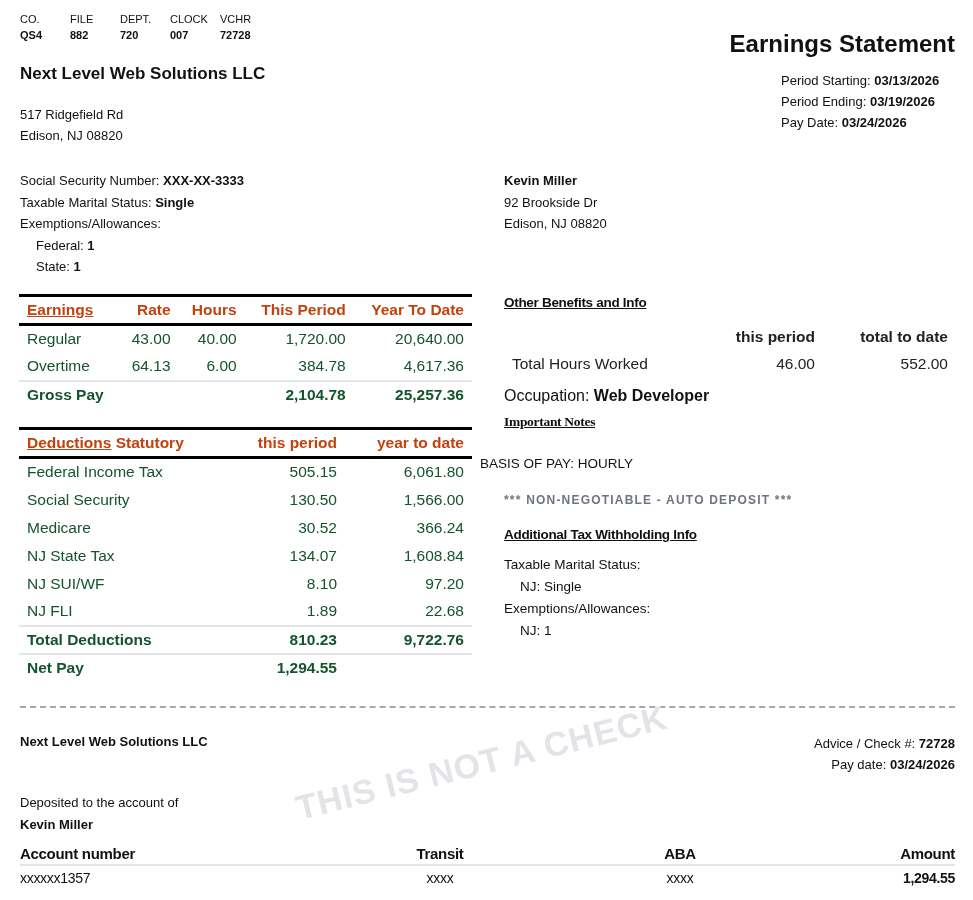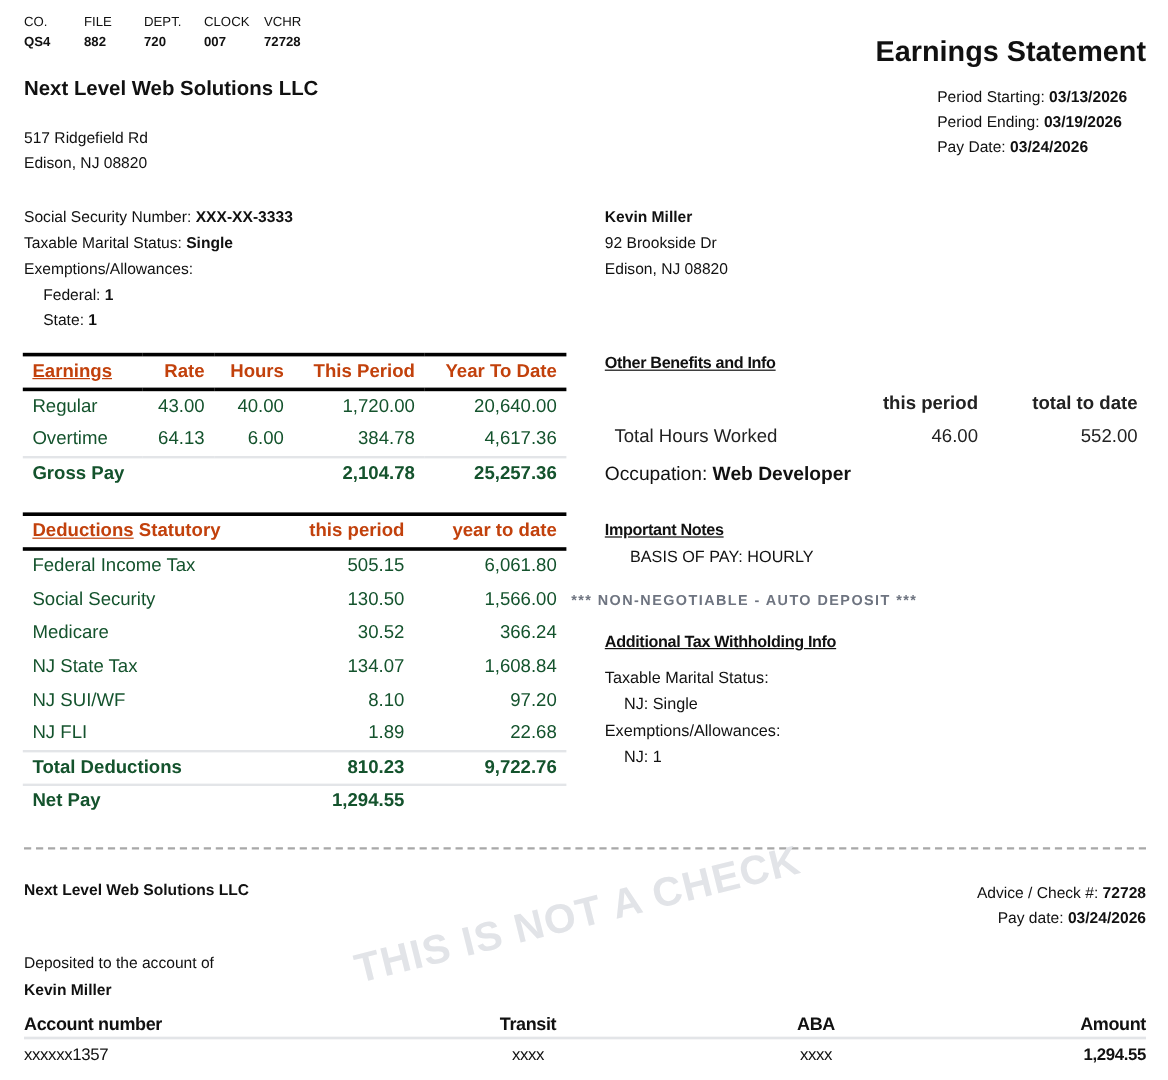--- a/index.html
+++ b/index.html
@@ -42,23 +42,23 @@
     .ded { top: 427px; }
 
     
     .rhead { font-size: 13.5px; font-weight: bold; text-decoration: underline; letter-spacing: -0.3px; }
     .benefits-h { left: 504px; top: 295px; }
     .ben-tbl { position: absolute; left: 504px; top: 324px; width: 452px; border-collapse: collapse; font-size: 15.5px; }
     .ben-tbl th { text-align: right; font-weight: bold; padding: 0 8px; height: 26px; color: #222; }
     .ben-tbl td { text-align: right; padding: 0 8px; height: 28px; color: #222; }
     .ben-tbl td.l, .ben-tbl th.l { text-align: left; }
     .occ { left: 504px; top: 387px; font-size: 16px; }
-    .notes-h { left: 504px; top: 434px; }
-    .basis { left: 525px; top: 456px; font-size: 13.5px; }
-    .nonneg { left: 476px; top: 493px; font-size: 12px; font-weight: bold; color: #6e7480; letter-spacing: 1.2px; }
+    .notes-h { left: 504px; top: 414px; font-family: Liberation Serif, serif; }
+    .basis { left: 480px; top: 456px; font-size: 13.5px; }
+    .nonneg { left: 504px; top: 493px; font-size: 12px; font-weight: bold; color: #6e7480; letter-spacing: 1.2px; }
     .addtax-h { left: 504px; top: 527px; }
     .addtax { left: 504px; top: 554px; font-size: 13.5px; line-height: 22px; }
     .addtax .ind { padding-left: 16px; }
 
     .divider { left: 20px; top: 706px; width: 935px; border-top: 2px dashed #a8a8a8; }
 
     
     .bcomp { left: 20px; top: 734px; font-size: 13px; font-weight: bold; }
     .advice { right: 18px; top: 733px; font-size: 13px; line-height: 21px; text-align: right; }
     .dep { left: 20px; top: 792px; font-size: 13px; line-height: 22px; }

